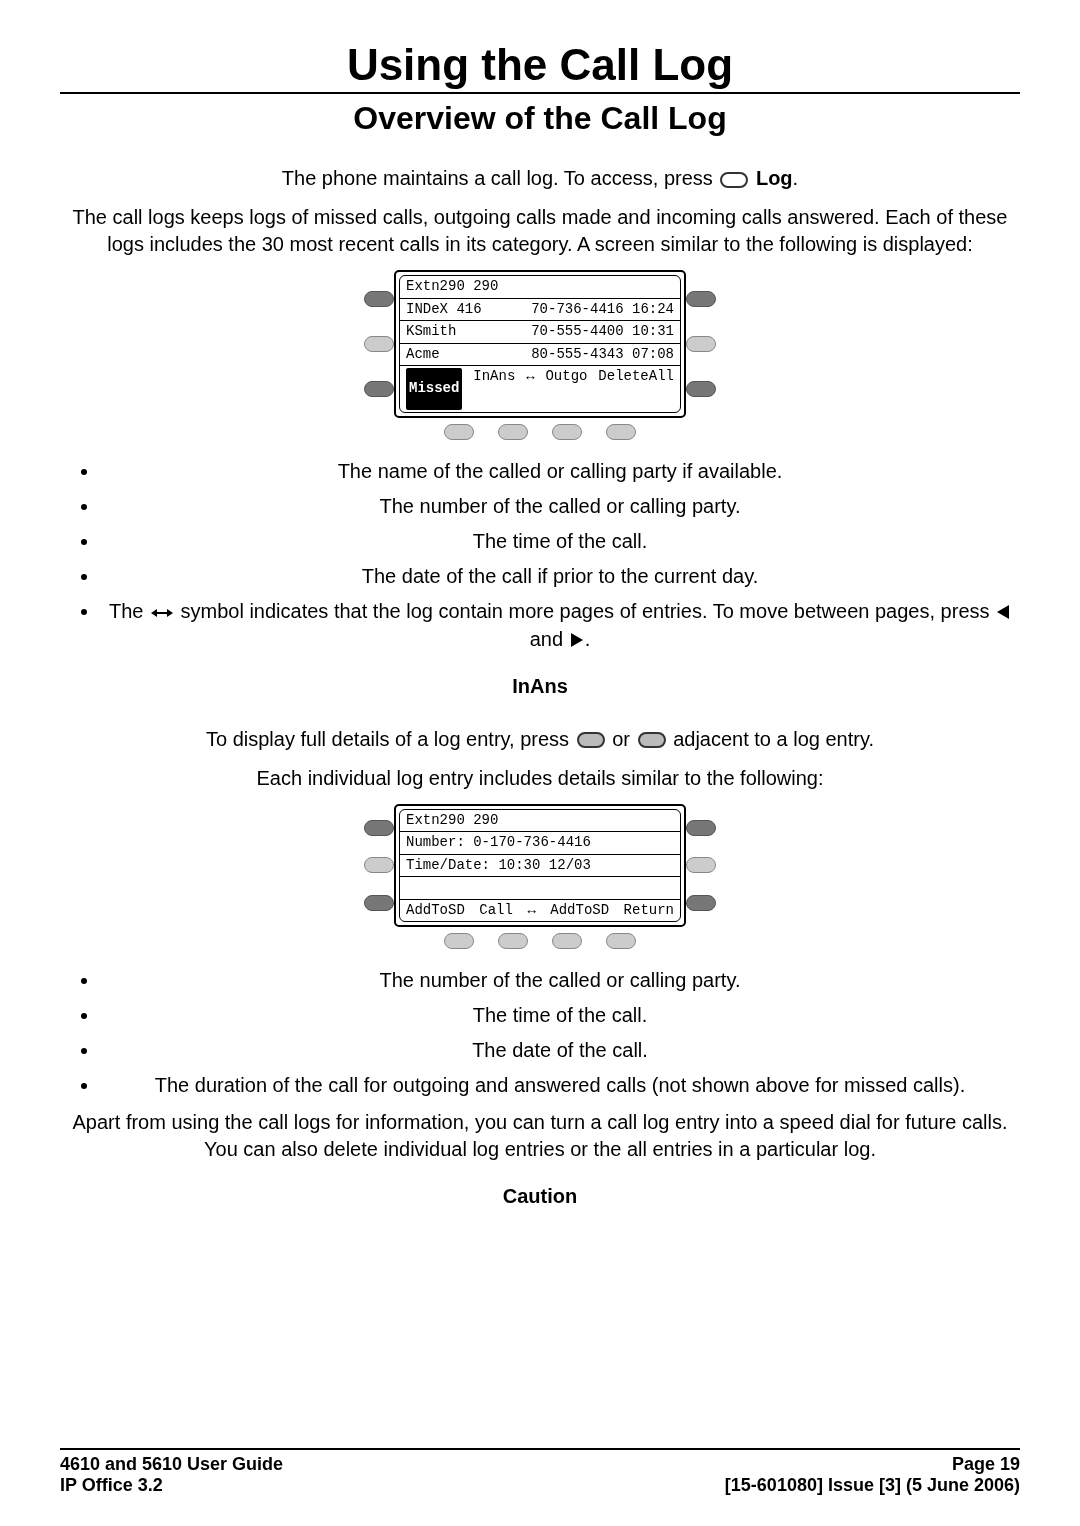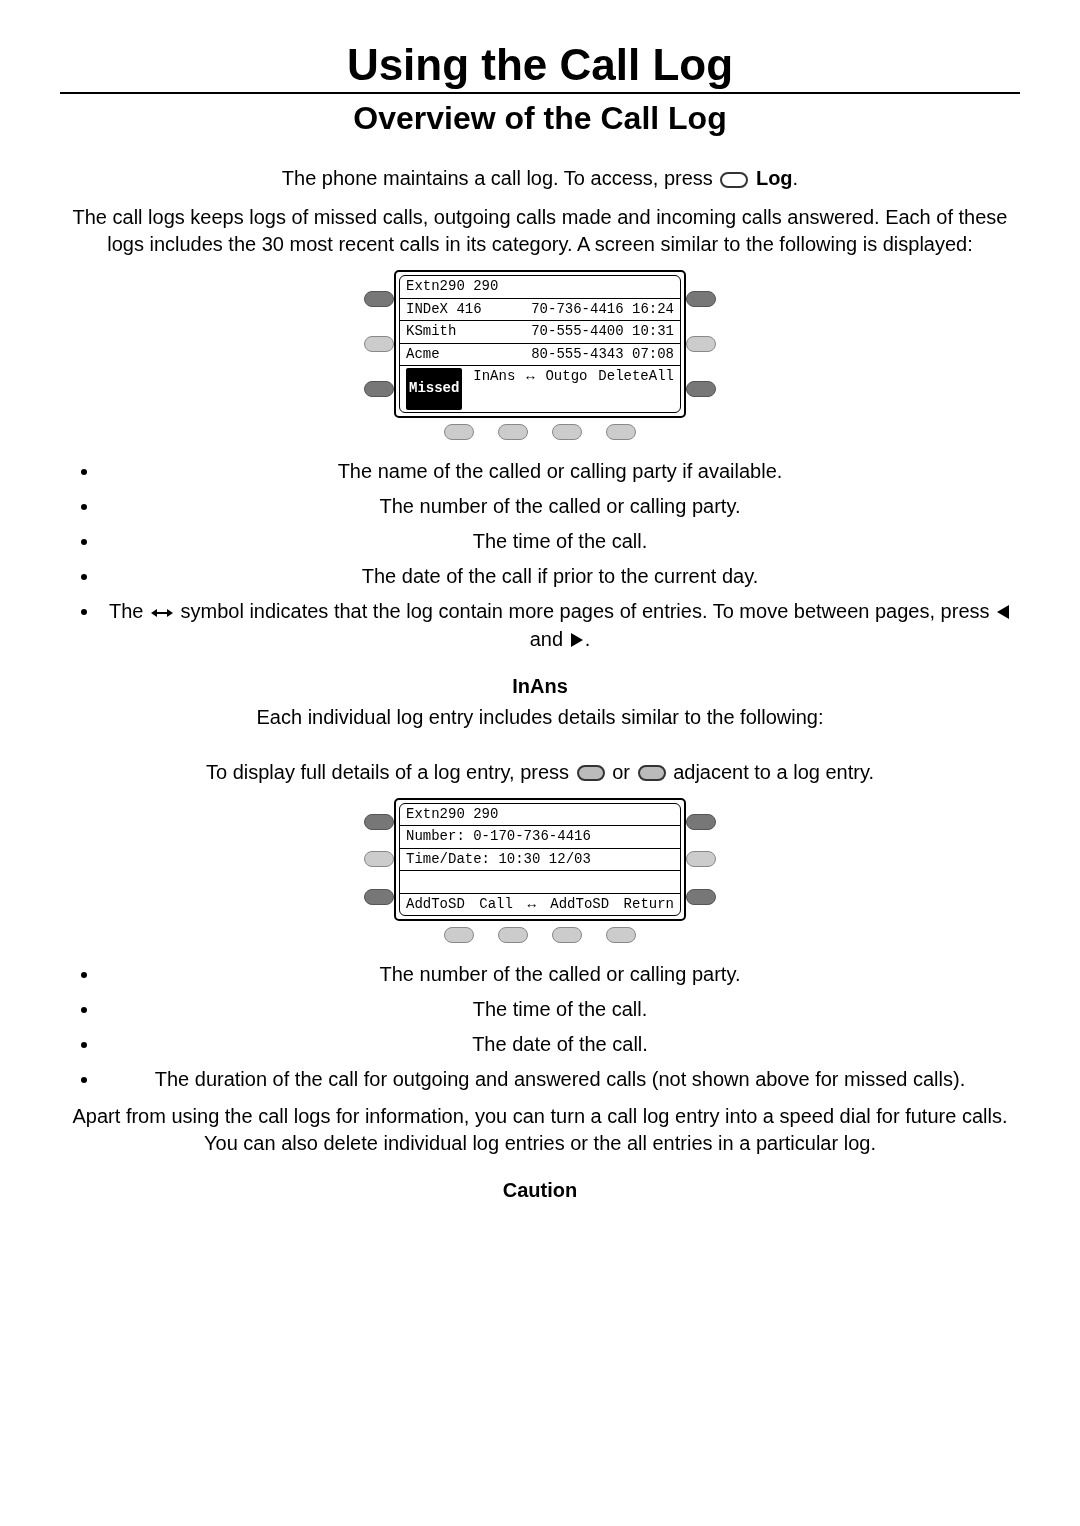--- a/index.html
+++ b/index.html
@@ -261,28 +261,28 @@
       </span>
       <span> symbol indicates that the log contain more pages of entries. To move between pages, press </span>
       <span class="tri-left"></span>
       <span> and </span>
       <span class="tri-right"></span><span>.</span>
     </li>
   </ul>
 
   <div class="note-head">InAns</div>
 
-  <p class="para">Each individual log entry includes details similar to the following:</p>
   <p class="para" style="margin-top:28px;">
     <span>To display full details of a log entry, press </span>
     <span class="oval-icon filled"></span>
     <span> or </span>
     <span class="oval-icon filled"></span>
     <span> adjacent to a log entry.</span>
   </p>
+  <p class="para">Each individual log entry includes details similar to the following:</p>
 
   <div class="figure">
     <div class="phone-wrap">
       <div class="side-btns left">
         <span class="ovalbtn dark"></span>
         <span class="ovalbtn"></span>
         <span class="ovalbtn dark"></span>
       </div>
       <div class="screen">
         <div class="screen-inner">
@@ -325,14 +325,25 @@
     <li>The number of the called or calling party.</li>
     <li>The time of the call.</li>
     <li>The date of the call.</li>
     <li>The duration of the call for outgoing and answered calls (not shown above for missed calls).</li>
   </ul>
 
   <p class="para">Apart from using the call logs for information, you can turn a call log entry into a speed dial for future calls. You can also delete individual log entries or the all entries in a particular log.</p>
 
   <div class="note-head">Caution</div>
 
+  <div class="footer">
+    <hr class="foot-rule">
+    <div class="foot-row">
+      <span>4610 and 5610 User Guide</span>
+      <span>Page 19</span>
+    </div>
+    <div class="foot-row">
+      <span>IP Office 3.2</span>
+      <span>[15-601080] Issue [3] (5 June 2006)</span>
+    </div>
+  </div>
 
 </div>
 
 </body></html>

